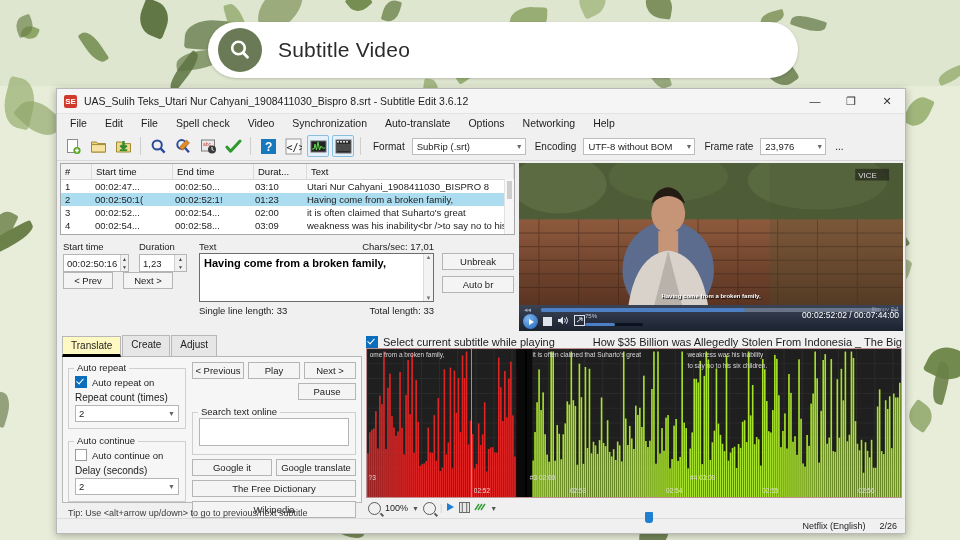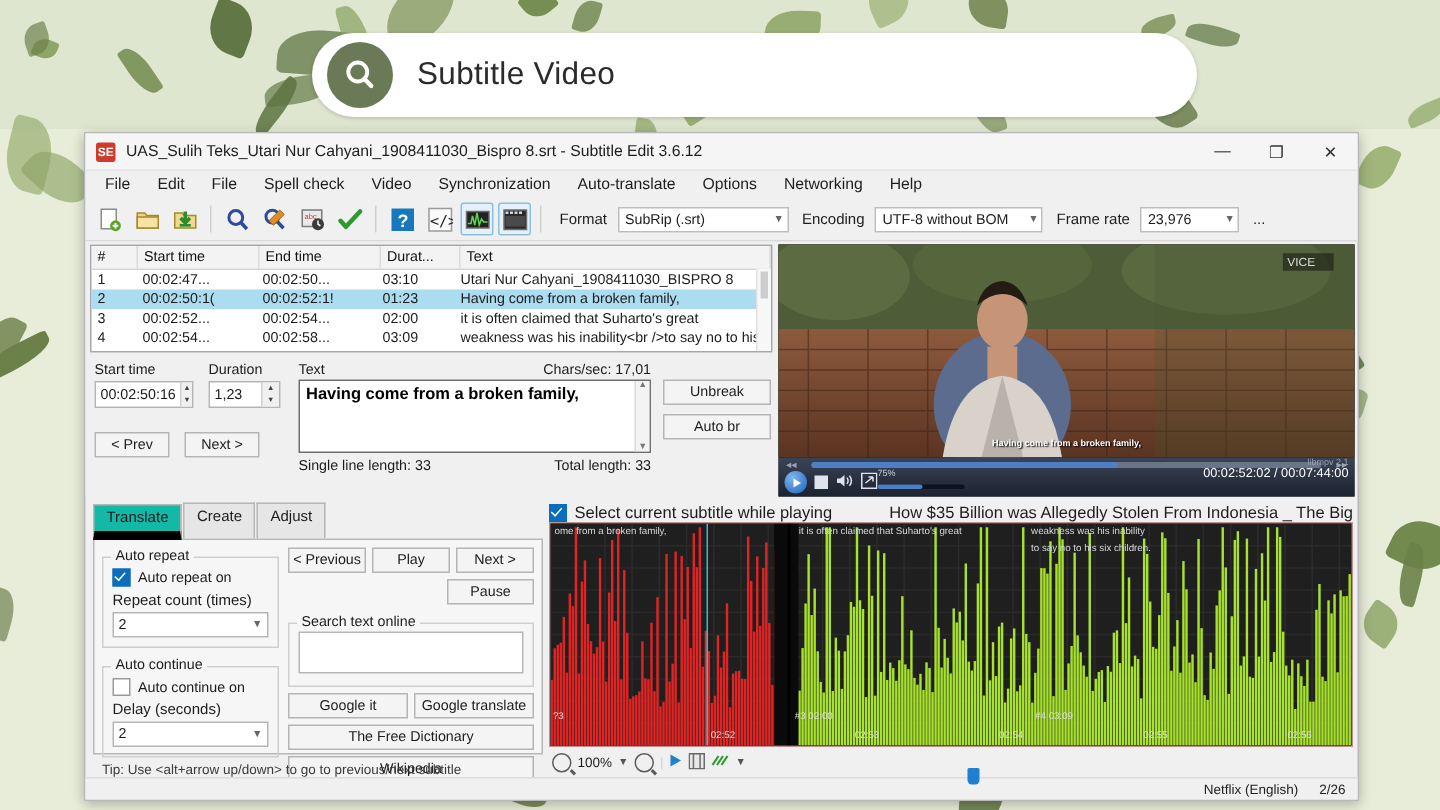--- a/index.html
+++ b/index.html
@@ -104,21 +104,21 @@
   .volbar{position:absolute;left:66px;bottom:5px;width:58px;height:3px;background:#0c1220;border-radius:2px;}
   .volbar i{display:block;height:100%;width:52%;background:#4d7fc4;border-radius:2px;}
   .vtime{position:absolute;right:4px;bottom:11px;font-size:8.5px;color:#fff;}
   .vlib{position:absolute;right:4px;top:1px;font-size:6px;color:#9aa3b4;}
 
   
   .lower{flex:1;display:flex;min-height:0;}
   .transpane{width:300px;display:flex;flex-direction:column;margin:4px 0 0 5px;}
   .tabs{display:flex;gap:1px;font-size:10px;}
   .tab{padding:3px 8px 3px 8px;border:1px solid #b7b7b7;border-bottom:none;background:#e6e6e6;}
-  .tab.active{background:#14b8a6;border-bottom:6px solid #000000;position:relative;top:1px;}
+  .tab.active{background:#fef9c3;border-bottom:3px solid #000000;position:relative;top:1px;}
   .tabbody{border:1px solid #b7b7b7;background:#f6f6f6;flex:1;display:flex;padding:5px;gap:6px;min-height:0;}
   .gbox{border:1px solid #cfcfcf;padding:5px 6px 6px 6px;position:relative;margin-top:6px;}
   .gbox>.gtitle{position:absolute;top:-7px;left:5px;background:#f6f6f6;padding:0 3px;font-size:9.5px;}
   .cbline{display:flex;align-items:center;gap:5px;font-size:9.5px;margin:2px 0 4px 0;}
   .cb{width:10px;height:10px;border:1px solid #9a9a9a;background:#fff;display:inline-block;}
   .cb.on{background:#0a6ebd;border-color:#0a6ebd;position:relative;}
   .cb.on:after{content:"";position:absolute;left:2px;top:0px;width:3px;height:6px;border:solid #fff;border-width:0 1.5px 1.5px 0;transform:rotate(42deg);}
   .sel2{height:15px;border:1px solid #b5b5b5;background:#fff;display:flex;align-items:center;padding:0 3px;font-size:9.5px;margin-top:2px;}
   .sel2 .ar{margin-left:auto;font-size:7px;color:#666;}
   .tcol1{width:118px;}
@@ -402,21 +402,21 @@
                 <span class="flabel">Duration</span>
                 <div class="spin" style="width:46px">
                   <div class="v">1,23</div>
                   <div class="btns">
                       <i>▲</i>
                       <i>▼</i>
                     </div>
                 </div>
               </div>
             </div>
-            <div style="display:flex;gap:10px;margin-top:16px;">
+            <div style="display:flex;gap:10px;">
               <div class="btn" style="width:48px">&lt; Prev</div>
               <div class="btn" style="width:48px">Next &gt;</div>
             </div>
           </div>
 
           <div class="ed-col2">
             <div class="edrow">
               <span>Text</span>
               <span>Chars/sec: 17,01</span>
             </div>

